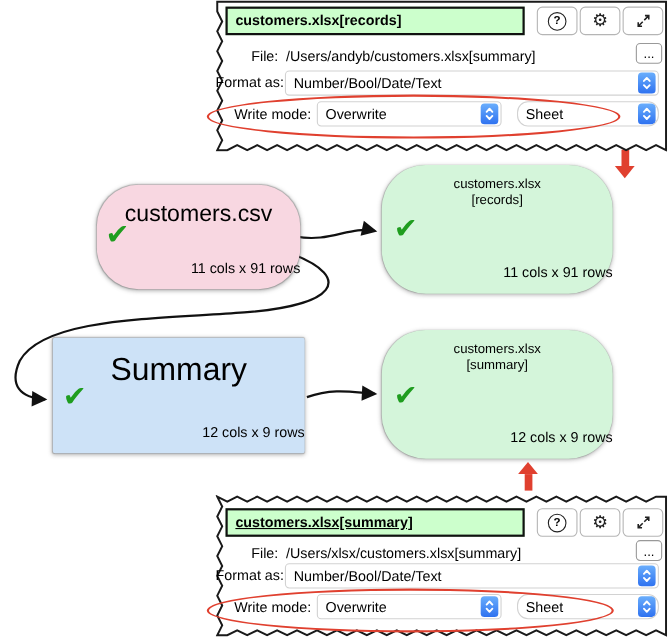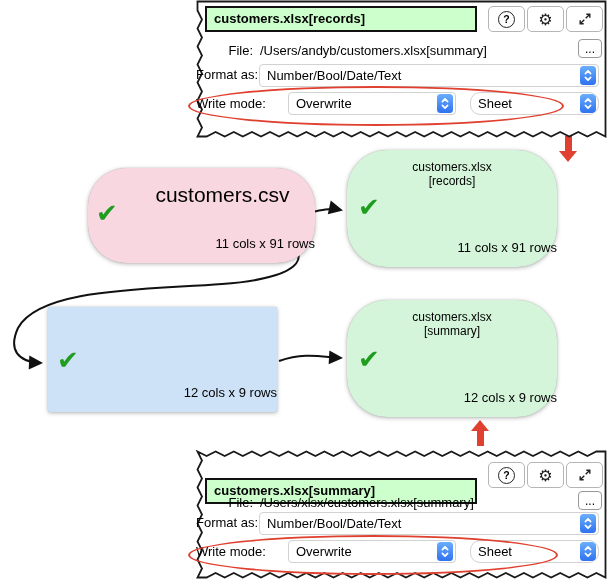--- a/index.html
+++ b/index.html
@@ -2,21 +2,21 @@
 <html><head>
 <meta charset="utf-8">
 <style>
   html,body{margin:0;padding:0;background:#fff;}
   body{font-family:"Liberation Sans","DejaVu Sans",sans-serif;color:#000;}
   .canvas{position:relative;width:607px;height:579px;background:#fff;overflow:hidden;}
 
   
   #edges{position:absolute;left:0;top:0;}
   .node{position:absolute;box-shadow:0 1px 4px rgba(90,90,90,.45),0 0 1px rgba(0,0,0,.25);}
-  .node-csv{left:88px;top:168px;width:185px;height:95px;border-radius:38px;background:#f8d7e1;padding-left:42px;}
+  .node-csv{left:88px;top:168px;width:185px;height:95px;border-radius:38px;background:#f8d7e1;}
   .node-records{left:347px;top:150px;width:210px;height:117px;border-radius:40px;background:#d4f5da;}
   .node-summary{left:48px;top:307px;width:229px;height:105px;border-radius:2px;background:#cde2f7;}
   .node-xlsx-summary{left:347px;top:300px;width:210px;height:117px;border-radius:40px;background:#d4f5da;}
   .node-title{text-align:center;font-size:12px;line-height:1.2;}
   .node-csv .node-title{padding-top:14px;font-size:21px;}
   .node-records .node-title{padding-top:10px;}
   .node-summary .node-title{padding-top:12px;font-size:29px;}
   .node-xlsx-summary .node-title{padding-top:10px;}
   .node-stats{position:absolute;left:0;bottom:12px;width:100%;text-align:right;font-size:13px;}
   .check{position:absolute;color:#1f9d1f;font-size:26px;font-weight:bold;line-height:1;}
@@ -38,21 +38,21 @@
 
   
   .panel{position:absolute;left:196px;width:411px;}
   #panel-top{top:0;height:138px;}
   #panel-bottom{top:450px;height:129px;}
   .jagged{position:absolute;left:0;top:0;}
   .titlebar{position:absolute;left:9px;width:272px;height:26px;background:#ccffcc;
     border:2px solid #111;box-sizing:border-box;font-size:13px;font-weight:bold;
     line-height:21px;padding-left:7px;white-space:nowrap;overflow:hidden;}
   #panel-top .titlebar{top:6px;}
-  #panel-bottom .titlebar{top:28px;}
+  #panel-bottom .titlebar{top:12px;text-decoration:underline;}
   .btn-group{position:absolute;right:4px;display:flex;gap:2px;}
   #panel-top .btn-group{top:6px;}
   #panel-bottom .btn-group{top:12px;}
   .tool-btn{width:37px;height:26px;border:1px solid #b5b5b5;border-radius:5px;background:#fff;
     display:flex;align-items:center;justify-content:center;box-sizing:border-box;cursor:default;}
   .help-circle{display:inline-block;width:15px;height:15px;border:1.5px solid #222;border-radius:50%;
     font-size:10.5px;font-weight:bold;text-align:center;line-height:14px;}
   .gear{font-size:16px;color:#222;}
   .expand-ic{width:14px;height:14px;stroke:#222;stroke-width:1.6;fill:none;}
 
@@ -65,21 +65,21 @@
   #panel-bottom .row-format{top:62px;height:23px;}
   #panel-bottom .row-write{top:90px;height:23px;}
   .file-value{position:absolute;left:64px;top:3px;white-space:nowrap;}
   .browse-btn{position:absolute;right:5px;top:-1px;width:24px;height:19px;font-size:12px;
     border:1px solid #999;border-radius:4px;background:#fff;padding:0;line-height:10px;
     font-family:inherit;}
   .combo{position:absolute;top:0;height:23px;background:#fff;border:1px solid #d2d2d2;border-radius:4px;
     box-sizing:border-box;display:flex;align-items:center;justify-content:space-between;
     padding-left:7px;font-size:13px;white-space:nowrap;overflow:hidden;}
   .combo-format{left:63px;width:340px;}
-  .lbl-write{position:absolute;left:0;top:4px;white-space:nowrap;}
+  .lbl-write{position:absolute;left:17px;top:4px;white-space:nowrap;}
   .combo-overwrite{left:92px;width:168px;}
   .combo-sheet{left:274px;width:129px;border-radius:10px;}
   .combo-btn{flex:0 0 auto;width:16px;height:19px;margin-right:2px;border-radius:3.5px;
     background:linear-gradient(#6aaefc,#2f72f0);display:flex;align-items:center;justify-content:center;}
   .combo-btn svg{width:10px;height:15px;stroke:#fff;stroke-width:1.8;fill:none;stroke-linecap:round;stroke-linejoin:round;}
 
   .red-ellipse{position:absolute;border:2.5px solid #e0402f;border-radius:50%;}
   #panel-top .red-ellipse{left:-8px;top:86px;width:372px;height:36px;}
   #panel-bottom .red-ellipse{left:-8px;top:85px;width:366px;height:36px;}
 </style>
@@ -108,20 +108,21 @@
   <div class="node node-records">
     <div class="node-title">
       <div>customers.xlsx</div>
       <div>[records]</div>
     </div>
     <span class="check">✔</span>
     <div class="node-stats">11 cols x 91 rows</div>
   </div>
 
   <div class="node node-summary">
+    <div class="node-title">Summary</div>
     <span class="check">✔</span>
     <div class="node-stats">12 cols x 9 rows</div>
   </div>
 
   <div class="node node-xlsx-summary">
     <div class="node-title">
       <div>customers.xlsx</div>
       <div>[summary]</div>
     </div>
     <span class="check">✔</span>

